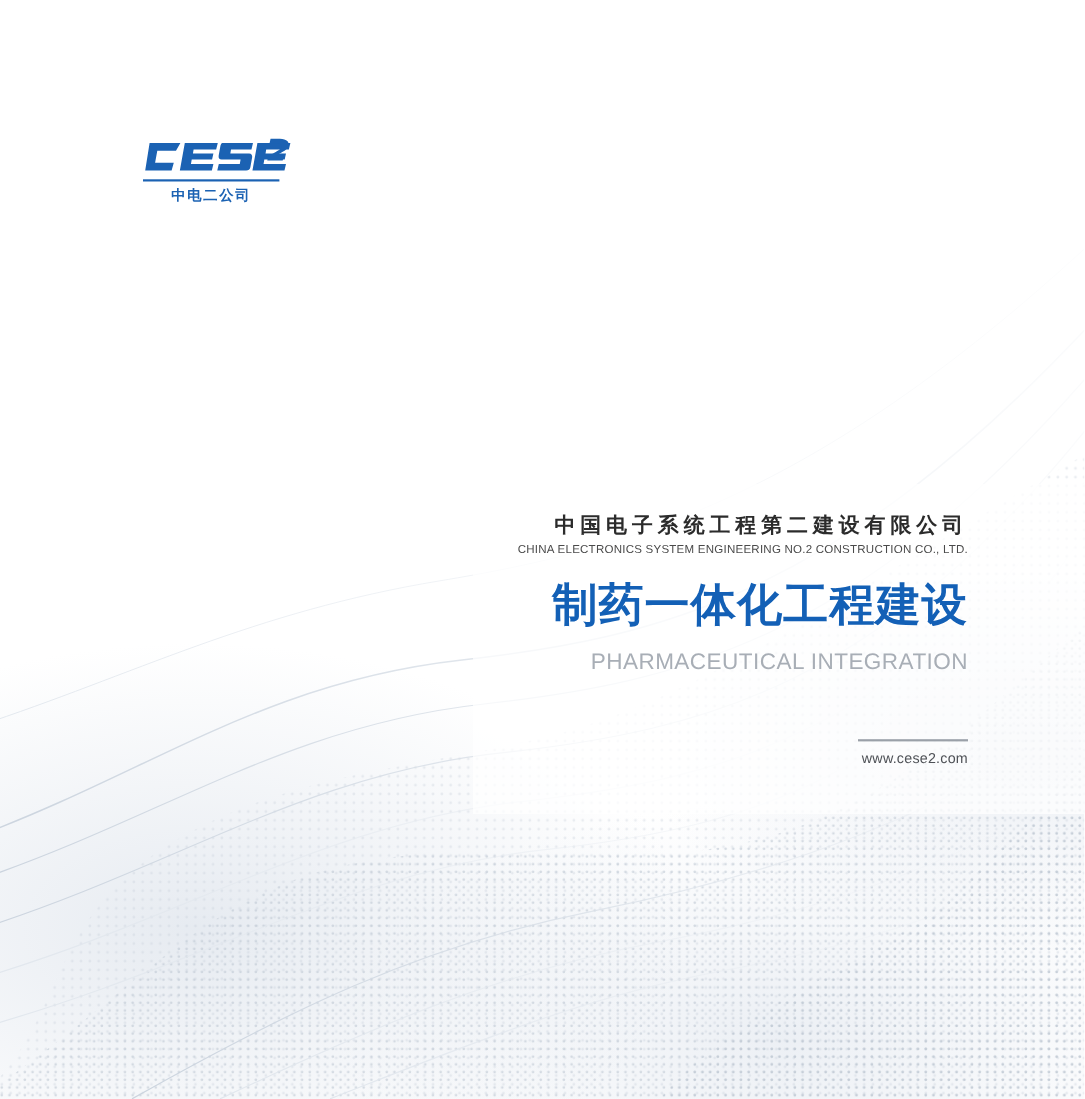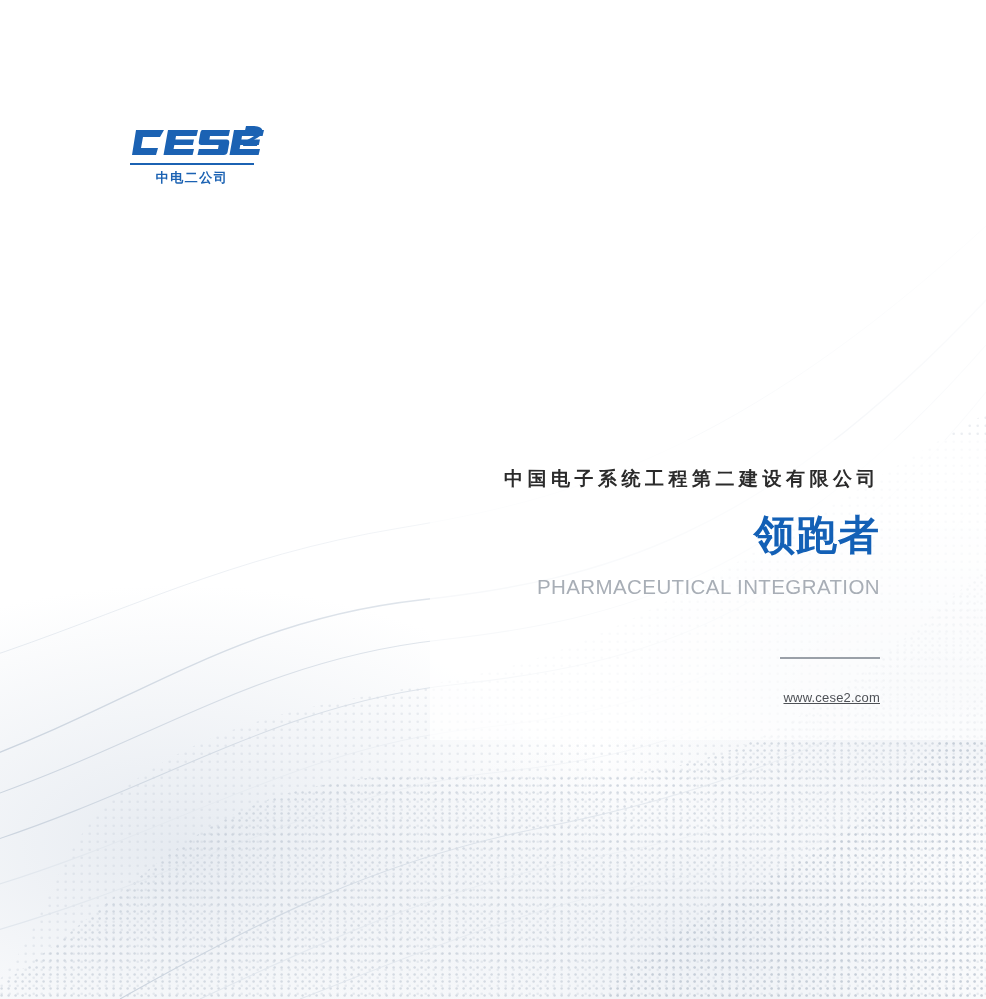--- a/index.html
+++ b/index.html
@@ -115,25 +115,24 @@
     display: block;
     white-space: nowrap;
   }
   #divider {
     margin: 56px 0 0 auto;
     width: 100px;
     height: 1.5px;
     background: #9aa0a8;
   }
   #website {
-    margin-top: 31px;
+    margin-top: 8px;
     font-size: 13px;
     color: #4e5156;
     letter-spacing: 0.2px;
-    text-decoration: underline;
   }
 </style>
 </head>
 <body>
 
 <div id="page">
 
   <div class="bg-layer">
     <div class="bg-wash"></div>
 
@@ -209,23 +208,24 @@
       </g>
 
       <path d="M122,0 C129,0 133,2 132.4,6 C131.8,10 127,12 121,15.5 L128,15.5 L127,20 L113,20 L113.8,16 C120,12.4 125.6,10.2 126.1,7.2 C126.4,5.3 124.6,4.4 121.2,4.4 L115,4.4 L116,0 Z" fill="#1b62b3"></path>
     </svg>
     <div id="logo-rule"></div>
     <div id="logo-cn">中电二公司</div>
   </div>
 
   <div id="text-block">
     <div id="company-cn">中国电子系统工程第二建设有限公司</div>
+    <div id="company-en">CHINA ELECTRONICS SYSTEM ENGINEERING NO.2 CONSTRUCTION CO., LTD.</div>
 
     <div id="headline">
-      <span class="ln">领跑者</span>
+      <span class="ln">制药一体化工程建设</span>
     </div>
 
     <div id="subhead">
       <span class="ln">PHARMACEUTICAL INTEGRATION</span>
     </div>
 
     <div id="divider"></div>
     <div id="website">www.cese2.com</div>
   </div>
 

